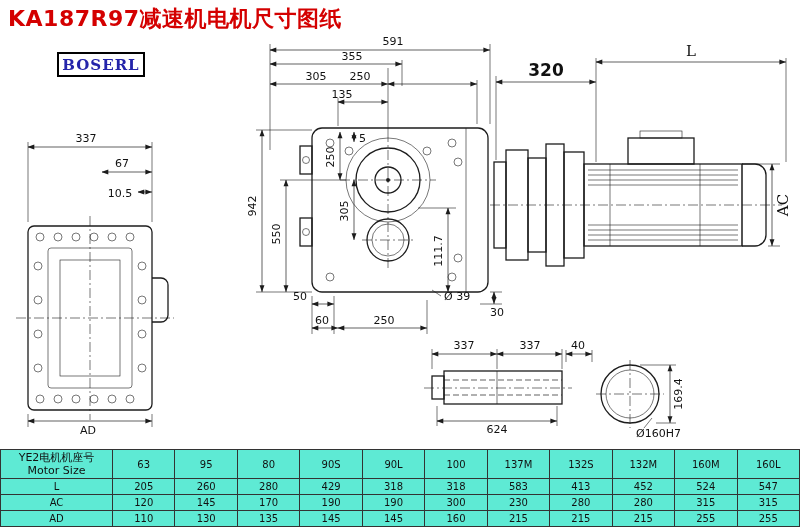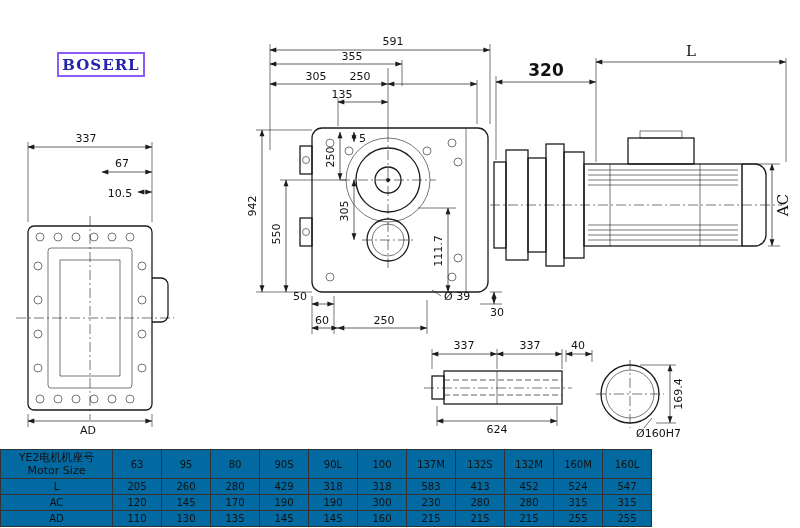--- a/index.html
+++ b/index.html
@@ -1,41 +1,42 @@
 <!DOCTYPE html>
 <html><head>
 <meta charset="utf-8">
 <style>
   * { margin:0; padding:0; box-sizing:border-box; }
   html,body { width:800px; height:528px; }
   body { background:#fff; font-family:"DejaVu Sans","Liberation Sans",sans-serif; position:relative; overflow:hidden; }
   .page { position:absolute; inset:0; background:#fff; }
   .page-title { position:absolute; left:8px; top:4px; font-size:22px; font-weight:bold; color:#d40000; letter-spacing:0.5px; white-space:nowrap; }
-  .logo-box { position:absolute; left:57px; top:52px; width:88px; height:25px; border:2px solid #8b5cf6; display:flex; align-items:center; justify-content:center; background:#fff; }
+  .logo-box { position:absolute; left:57px; top:52px; width:88px; height:25px; border:2px solid #000000; display:flex; align-items:center; justify-content:center; background:#fff; }
   .logo-text { color:#2424aa; font-weight:bold; font-family:"DejaVu Serif","Liberation Serif",serif; font-size:15px; letter-spacing:1px; }
   svg.drawing { position:absolute; left:0; top:0; }
   .ol   { fill:none; stroke:#1c1c1c; stroke-width:1.3; }
   .thin { fill:none; stroke:#1c1c1c; stroke-width:0.6; }
   .dim  { fill:none; stroke:#1c1c1c; stroke-width:0.7; }
   .cl   { fill:none; stroke:#1c1c1c; stroke-width:0.6; stroke-dasharray:10 3 2 3; }
   .dash { fill:none; stroke:#1c1c1c; stroke-width:0.7; stroke-dasharray:6 3; }
   .dt      { font:11px "DejaVu Sans",sans-serif; fill:#111; }
   .dt-big  { font:bold 17px "DejaVu Sans",sans-serif; fill:#111; }
   .dt-serif{ font:15px "DejaVu Serif","Liberation Serif",serif; fill:#111; }
-  .dim-table { position:absolute; top:449px; left:0; width:652px; border-collapse:collapse; table-layout:fixed; background:#0369a1; }
+  .dim-table { position:absolute; top:449px; left:0; width:800px; border-collapse:collapse; table-layout:fixed; background:#5eead4; }
   .dim-table th,.dim-table td { border:1px solid #333; text-align:center; vertical-align:middle; font-size:10px; font-weight:400; color:#111; padding:0; }
   .dim-table thead th { height:29px; }
   .dim-table tbody th,.dim-table tbody td { height:16px; }
   .dim-table th.corner { width:112px; font-size:11px; line-height:1.2; }
 </style>
 </head>
 <body>
 
 <div class="page">
 
+  <h1 class="page-title">KA187R97减速机电机尺寸图纸</h1>
 
   <div class="logo-box">
     <span class="logo-text">BOSERL</span>
   </div>
 
   <svg class="drawing" width="800" height="449" viewBox="0 0 800 449">
     <defs>
       <marker id="ae" markerWidth="10" markerHeight="8" refX="9.5" refY="4" orient="auto">
         <path d="M0,0.5 L9.5,4 L0,7.5 Z" fill="#1c1c1c"></path>
       </marker>

